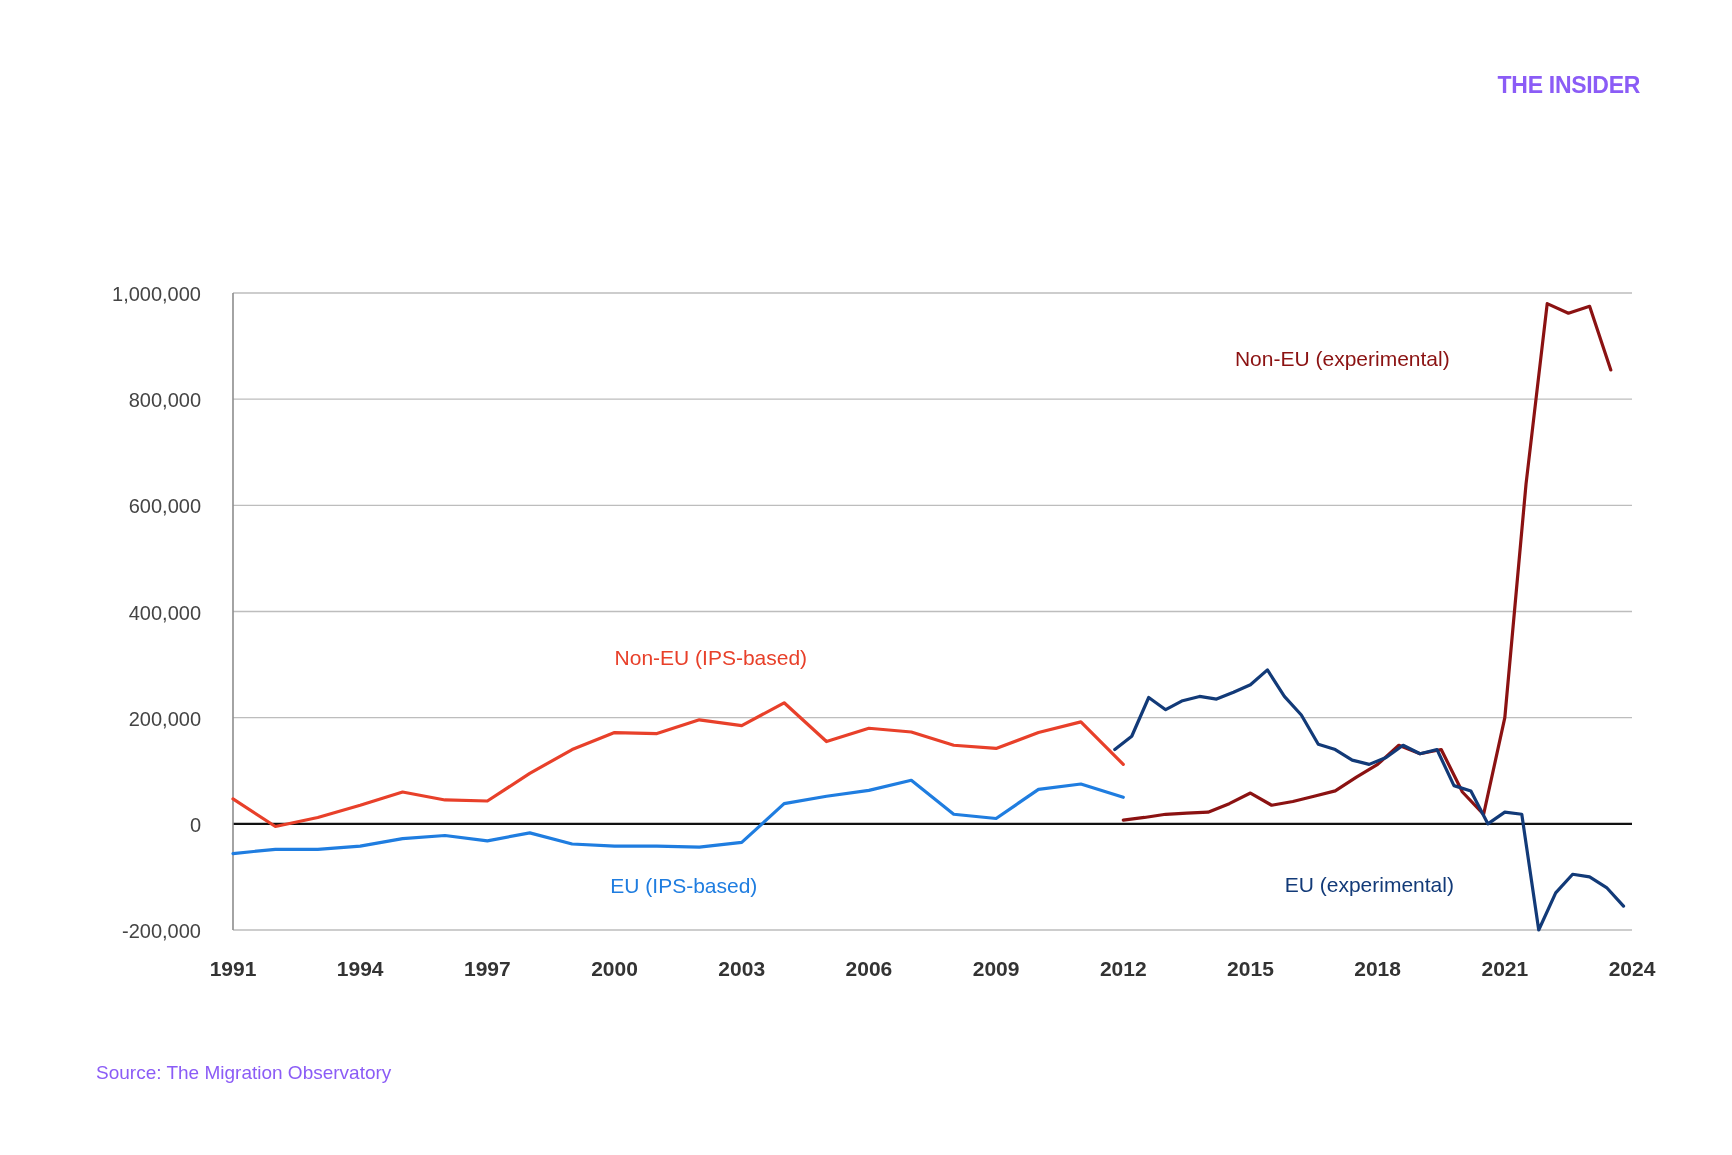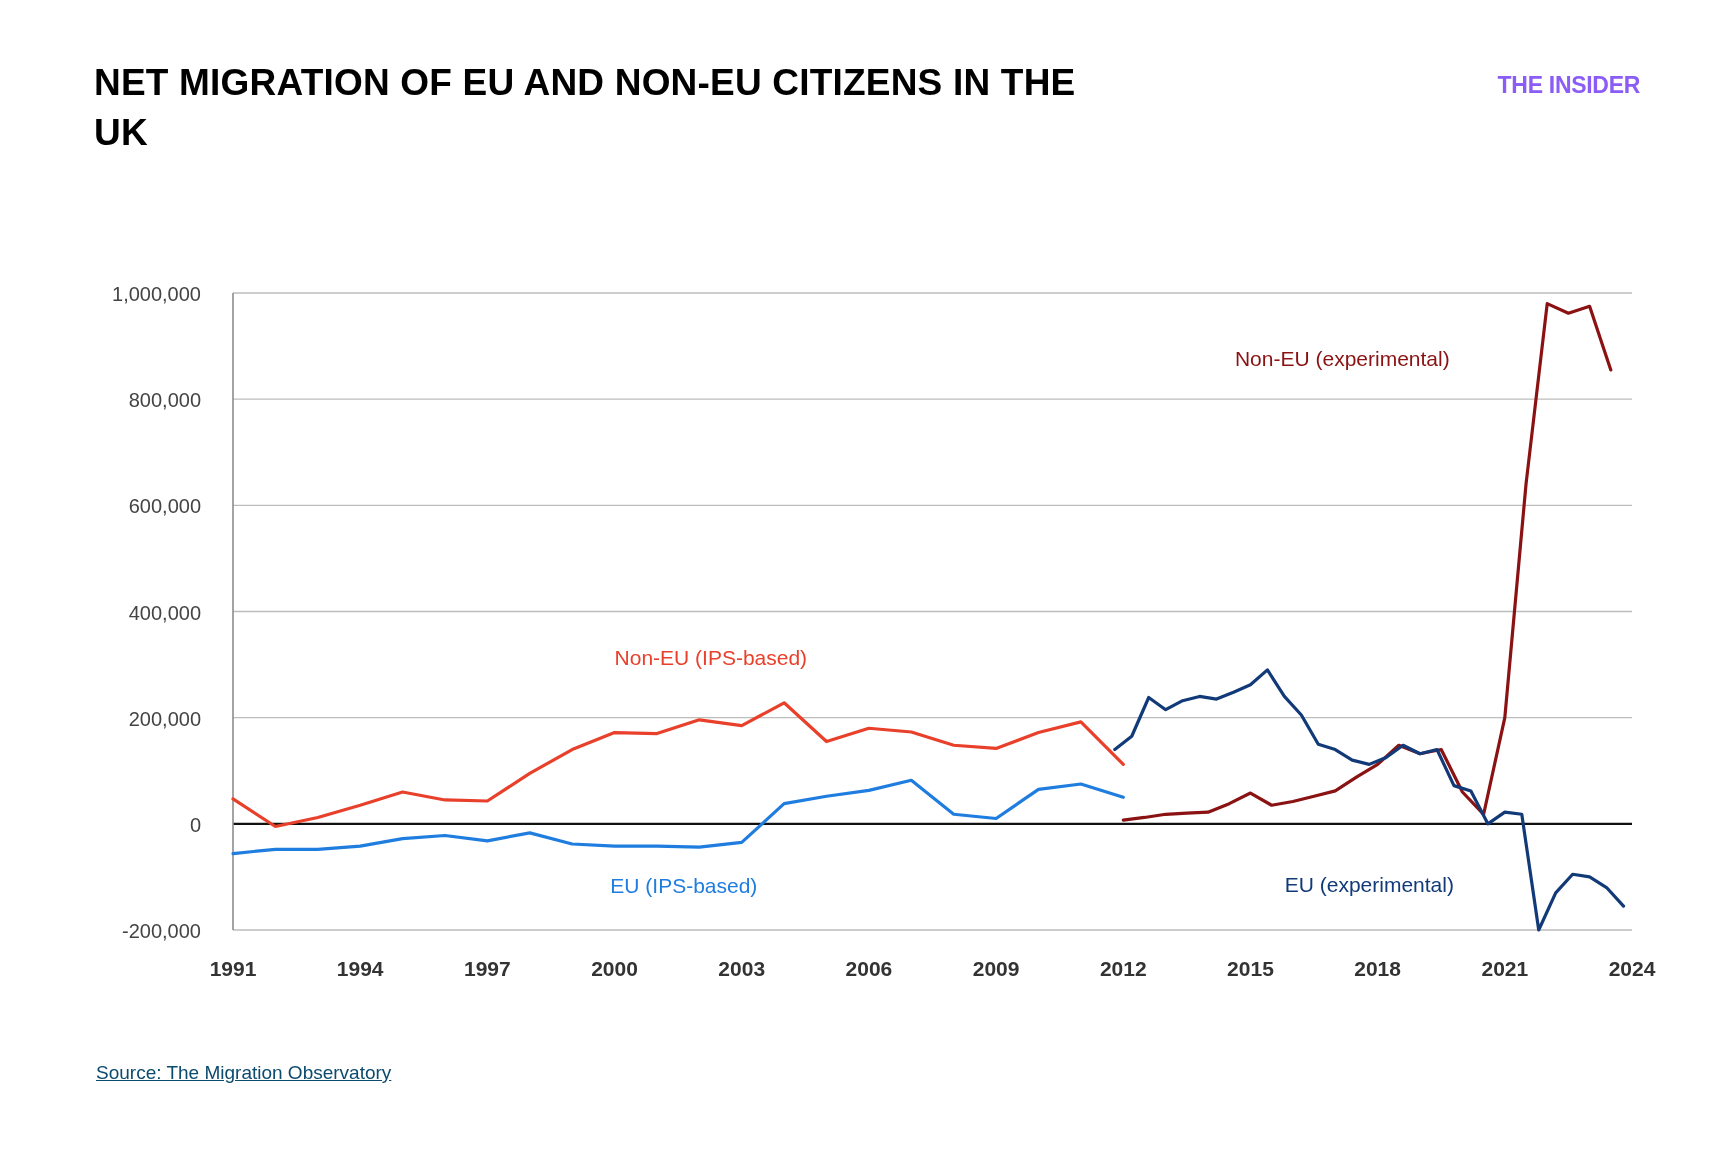--- a/index.html
+++ b/index.html
@@ -45,22 +45,21 @@
     left: 0;
     top: 0;
     width: 1732px;
     height: 1155px;
   }
   .source {
     position: absolute;
     left: 96px;
     top: 1062px;
     font-size: 19px;
-    color: #0c4a6e;
-    text-decoration: underline;
+    color: #8b5cf6;
   }
   svg text {
     font-family: "Liberation Sans", sans-serif;
   }
   .ytick {
     font-size: 20px;
     fill: #444444;
     text-anchor: end;
   }
   .xtick {
@@ -71,21 +70,20 @@
   }
   .serieslabel {
     font-size: 21px;
   }
 </style>
 </head>
 <body>
 
 <div class="page">
 
-  <div class="title">NET MIGRATION OF EU AND NON-EU CITIZENS IN THE UK</div>
   <div class="brand">THE INSIDER</div>
 
   <svg class="chart-area" viewBox="0 0 1732 1155" width="1732" height="1155">
     <g id="gridlines">
         <line x1="233" x2="1632" y1="293" y2="293" stroke="#bdbdbd" stroke-width="1.4"></line>
         <line x1="233" x2="1632" y1="399.16666666666663" y2="399.16666666666663" stroke="#bdbdbd" stroke-width="1.4"></line>
         <line x1="233" x2="1632" y1="505.33333333333337" y2="505.33333333333337" stroke="#bdbdbd" stroke-width="1.4"></line>
         <line x1="233" x2="1632" y1="611.5" y2="611.5" stroke="#bdbdbd" stroke-width="1.4"></line>
         <line x1="233" x2="1632" y1="717.6666666666667" y2="717.6666666666667" stroke="#bdbdbd" stroke-width="1.4"></line>
         <line x1="233" x2="1632" y1="930" y2="930" stroke="#bdbdbd" stroke-width="1.4"></line>

